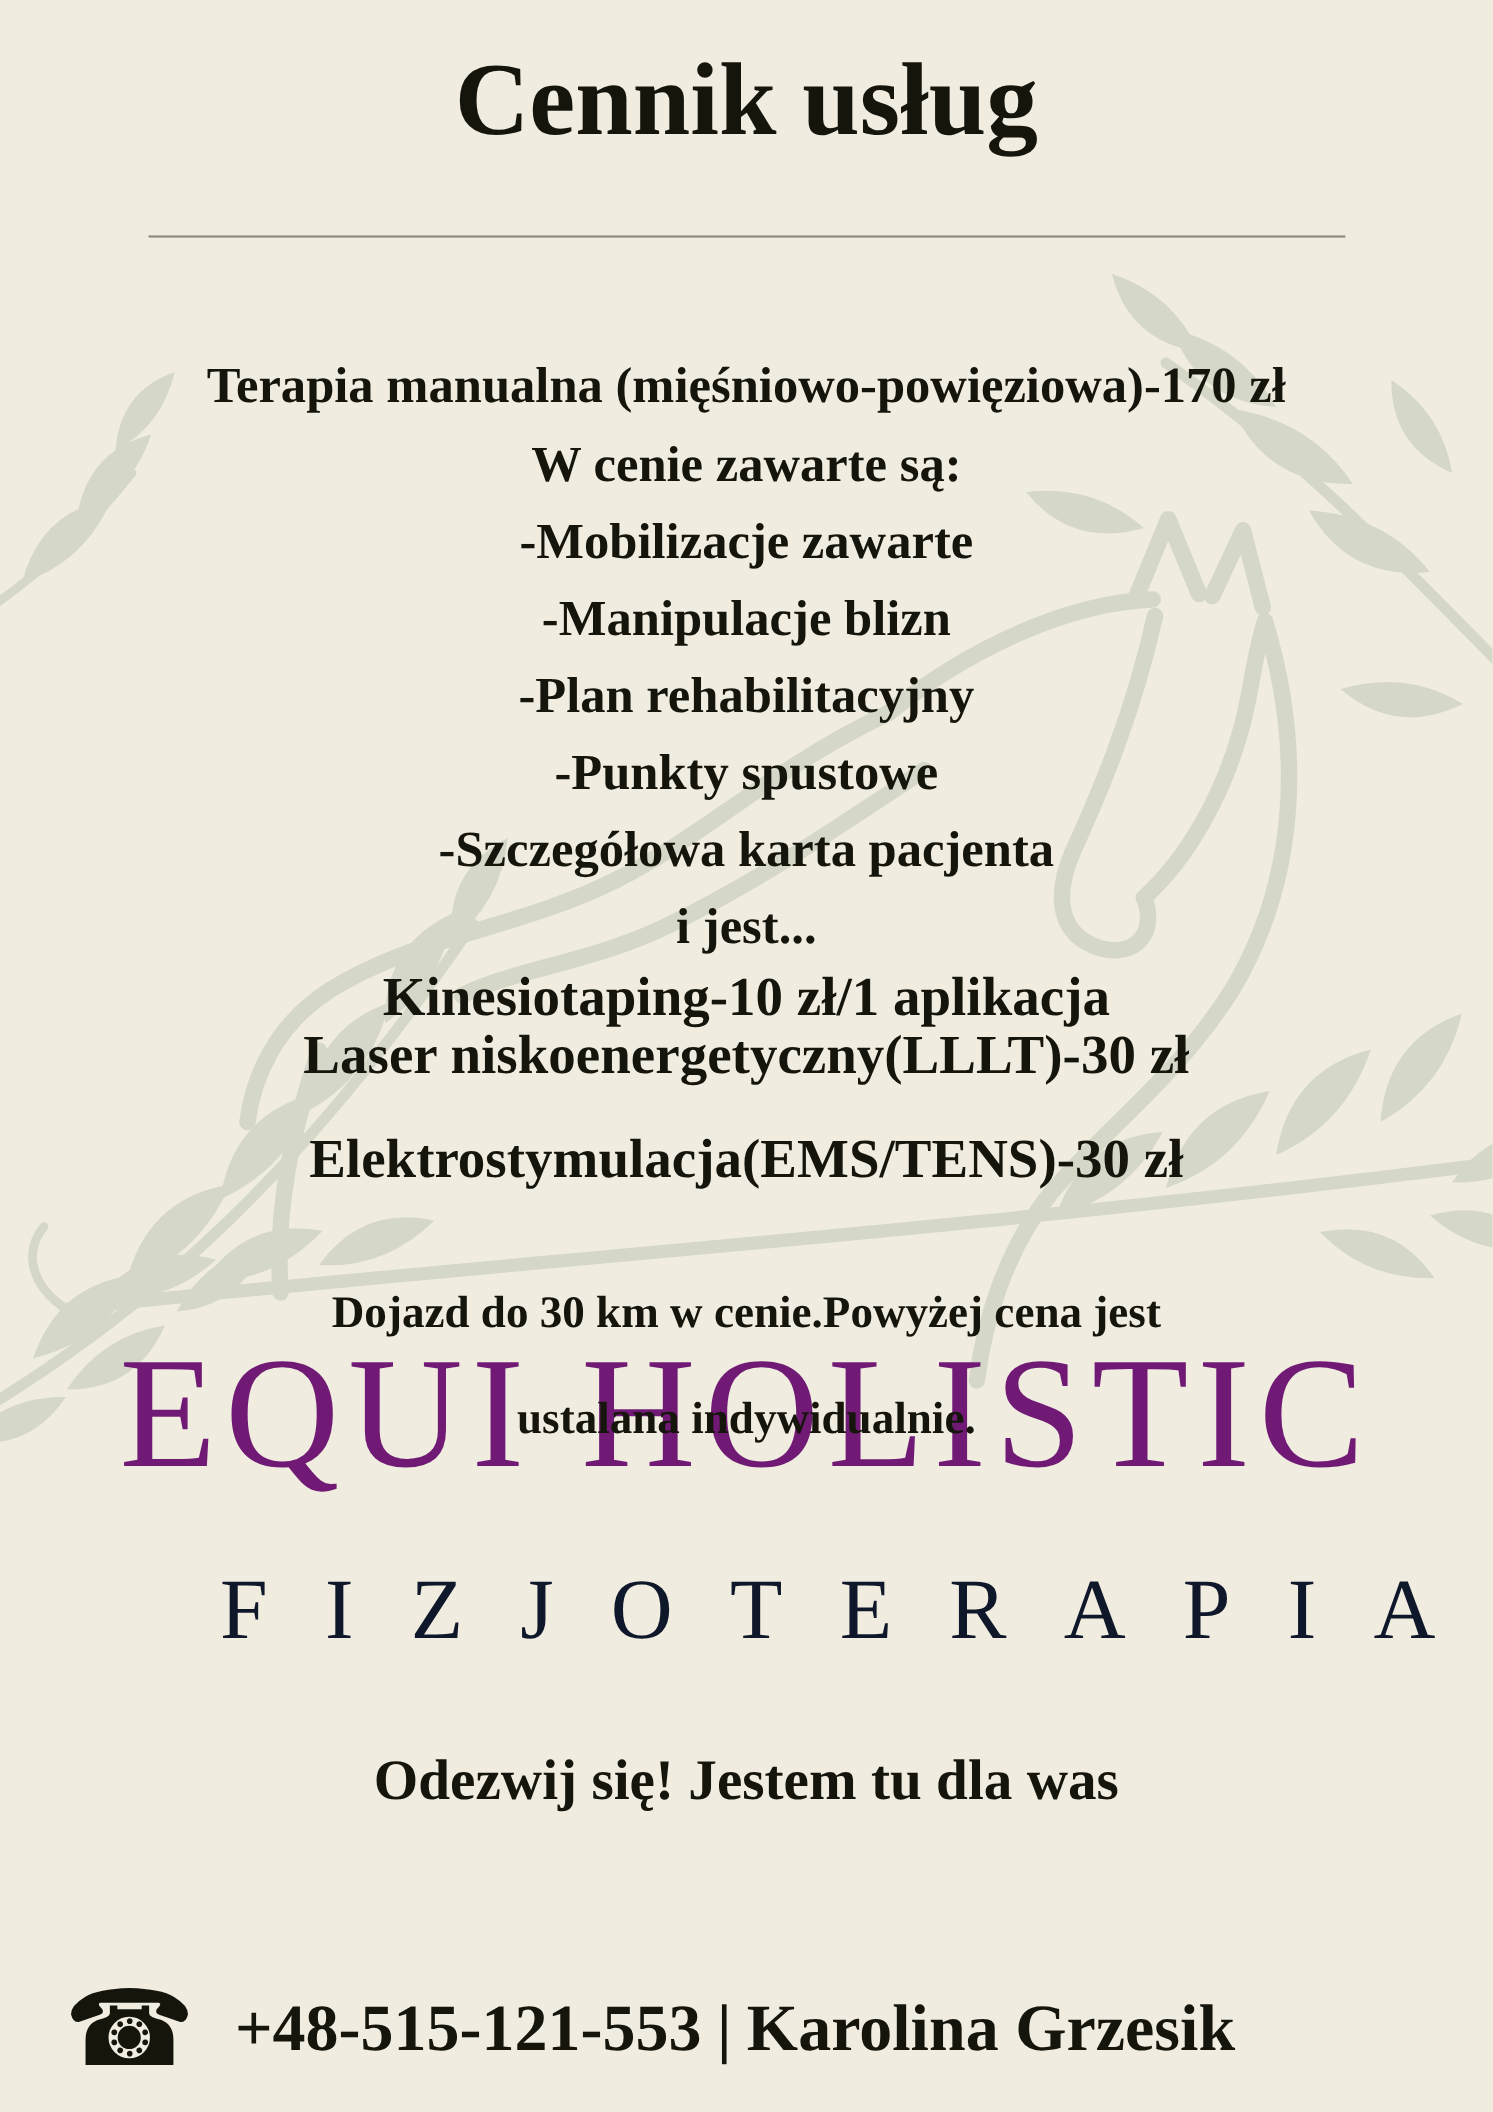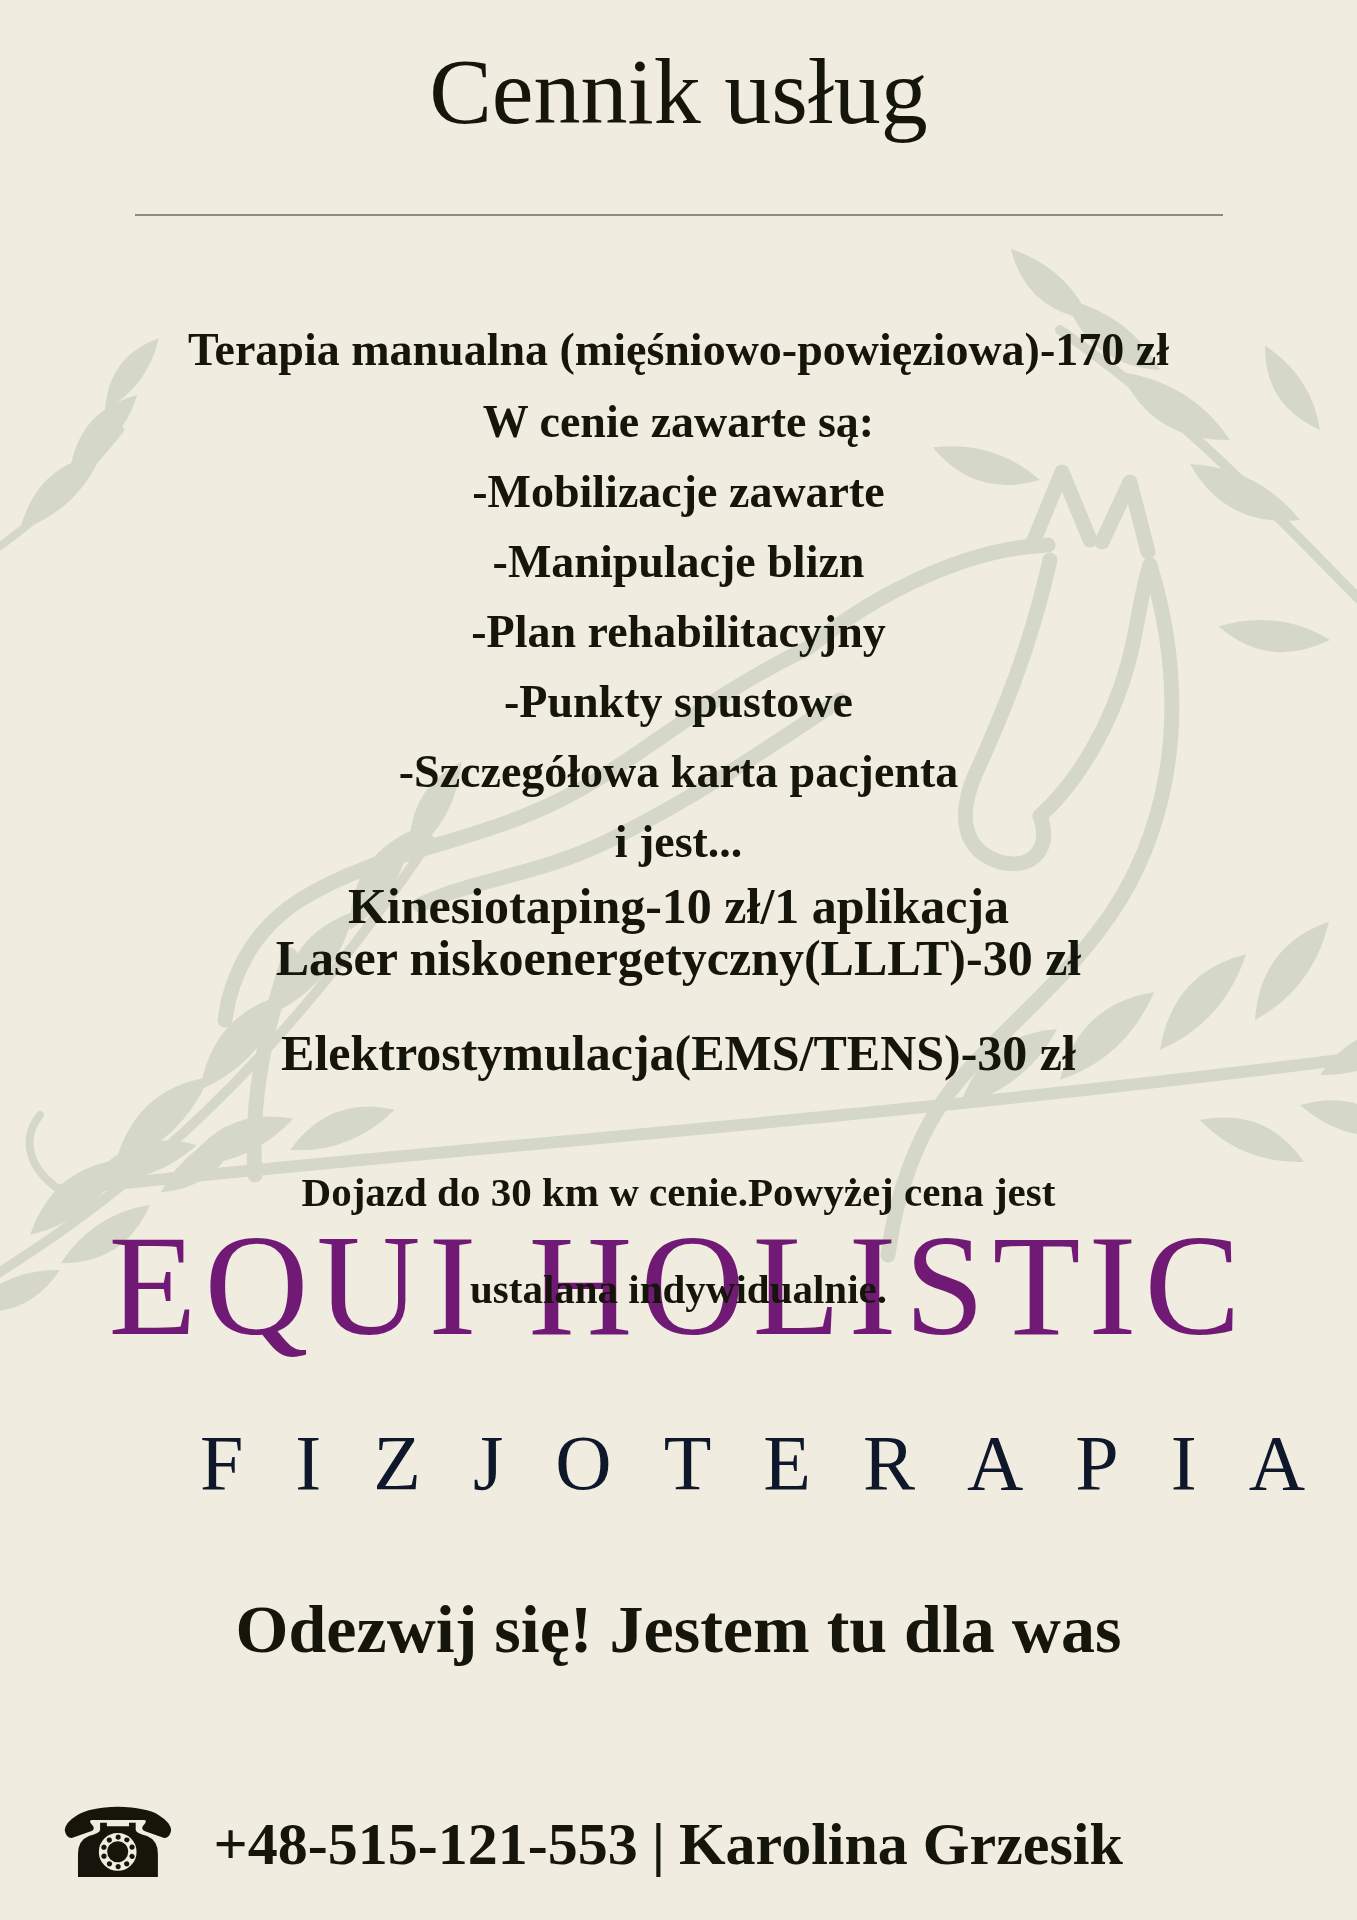--- a/index.html
+++ b/index.html
@@ -11,28 +11,28 @@
   .wm-brand{
     position:absolute;top:1214px;left:0;width:100%;text-align:center;
     font-size:144px;line-height:1;letter-spacing:8px;color:#701a75;white-space:nowrap;
   }
   .wm-sub{
     position:absolute;top:1424px;left:0;width:100%;text-align:right;
     font-size:78px;line-height:1;letter-spacing:52px;text-indent:52px;color:#0f172a;white-space:nowrap;
   }
   .title{
     position:absolute;top:28px;left:0;width:100%;margin:0;text-align:center;
-    font-size:94px;font-weight:400;line-height:1.35;
+    font-size:94px;font-weight:700;line-height:1.35;
   }
   .divider{position:absolute;top:214px;left:135px;width:1088px;height:2px;background:#8b8b7f;}
   .line{position:absolute;left:0;width:100%;text-align:center;font-weight:700;line-height:1.32;}
   .fs46{font-size:46px;margin-top:48px;}
   .fs50{font-size:50px;}
   .fs58{font-size:41px;}
-  .fs54{font-size:68px;}
+  .fs54{font-size:52px;}
   .contact{
     position:absolute;left:58px;top:1788px;height:112px;
     display:flex;align-items:center;gap:14px;font-weight:700;font-size:60px;white-space:nowrap;
   }
   .phone-icon{
     font-family:"DejaVu Sans",sans-serif;font-weight:400;font-size:96px;line-height:1;
     margin-right:22px;
   }
 </style>
 </head>

